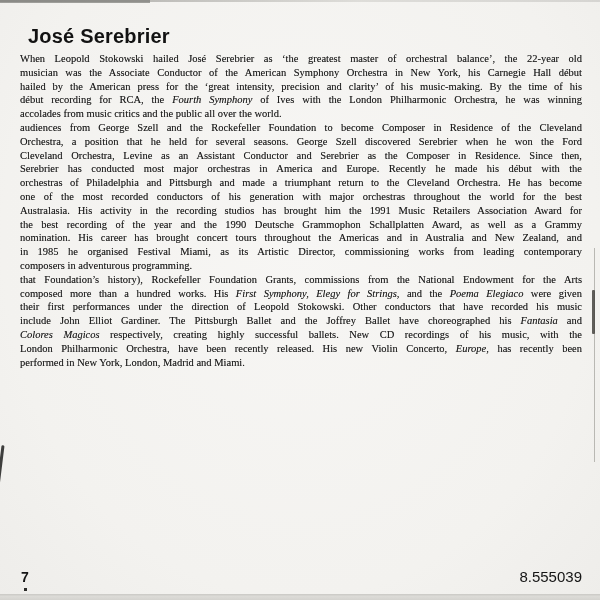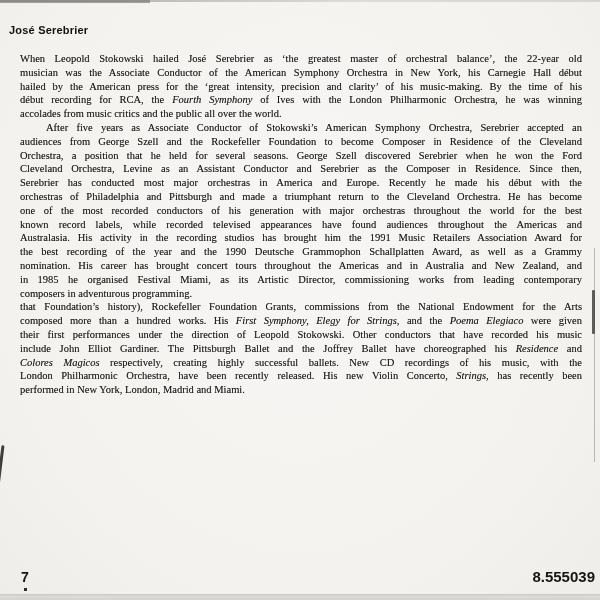--- a/index.html
+++ b/index.html
@@ -5,43 +5,43 @@
   html,body{margin:0;padding:0;}
   .page{
     position:relative;
     width:600px;height:600px;
     background:#f5f4f1;
     background-image:radial-gradient(ellipse at 50% 40%, #f7f6f4 0%, #f3f2ef 70%, #eeedea 100%);
     overflow:hidden;
     font-family:"Liberation Serif", serif;
   }
   .page-title{
-    position:absolute;left:9px;top:16px;
+    position:absolute;left:28px;top:16px;
     font-family:"Liberation Sans", sans-serif;
-    font-weight:bold;font-size:11px;line-height:15px;
+    font-weight:bold;font-size:20px;line-height:15px;
     color:#121212;letter-spacing:.2px;
   }
   .body-text{
     position:absolute;left:20px;top:52px;width:562px;
     font-size:10.5px;line-height:13.8px;color:#1a1a1a;
     text-shadow:0 0 .3px rgba(20,20,20,.45);
   }
   .line{text-align:justify;text-align-last:justify;}
   .line.lastline{text-align-last:left;}
   .line.indent{text-indent:26px;}
   .line em{}
   .footer-page{
     position:absolute;left:21px;top:570px;
     font-family:"Liberation Sans", sans-serif;
     font-weight:bold;font-size:14px;line-height:14px;color:#151515;
   }
   .footer-catalog{
-    position:absolute;right:5px;top:569px;
+    position:absolute;right:18px;top:569px;
     font-family:"Liberation Sans", sans-serif;
-    font-weight:bold;font-size:15px;line-height:15px;color:#151515;
+    font-weight:normal;font-size:15px;line-height:15px;color:#151515;
   }
   
   .edge-top{position:absolute;left:0;top:0;width:600px;height:2px;
     background:linear-gradient(90deg,#8f8f8b 0%,#b6b5b1 30%,#d8d7d3 60%,#cfcecb 100%);opacity:.8;}
   .edge-top-left{position:absolute;left:0;top:0;width:150px;height:3px;background:#82827e;opacity:.75;}
   .edge-bottom{position:absolute;left:0;top:594px;width:600px;height:6px;
     background:linear-gradient(180deg,#c9c8c4 0%,#dcdbd7 40%,#d4d3cf 100%);}
   .scratch-left{position:absolute;left:-1px;top:445px;width:3px;height:42px;
     background:#1f1f1d;border-radius:2px;transform:rotate(7deg);opacity:.85;}
   .line-right{position:absolute;left:594px;top:248px;width:1px;height:214px;background:#b3b1ac;opacity:.9;}
@@ -57,39 +57,37 @@
   <div class="edge-top-left"></div>
 
   <h1 class="page-title">José Serebrier</h1>
 
   <div class="body-text">
       <div class="line"><span>When Leopold Stokowski hailed José Serebrier as ‘the greatest master of orchestral balance’, the 22-year old</span></div>
       <div class="line"><span>musician was the Associate Conductor of the American Symphony Orchestra in New York, his Carnegie Hall début</span></div>
       <div class="line"><span>hailed by the American press for the ‘great intensity, precision and clarity’ of his music-making. By the time of his</span></div>
       <div class="line"><span>début recording for RCA, the </span><em>Fourth Symphony</em><span> of Ives with the London Philharmonic Orchestra, he was winning</span></div>
       <div class="line lastline"><span>accolades from music critics and the public all over the world.</span></div>
-      <div class="line indent"><span>After five years as Associate Conductor of Stokowski’s American Symphony Orchestra, Serebrier accepted an</span></div>
       <div class="line"><span>audiences from George Szell and the Rockefeller Foundation to become Composer in Residence of the Cleveland</span></div>
       <div class="line"><span>Orchestra, a position that he held for several seasons. George Szell discovered Serebrier when he won the Ford</span></div>
       <div class="line"><span>Cleveland Orchestra, Levine as an Assistant Conductor and Serebrier as the Composer in Residence. Since then,</span></div>
       <div class="line"><span>Serebrier has conducted most major orchestras in America and Europe. Recently he made his début with the</span></div>
       <div class="line"><span>orchestras of Philadelphia and Pittsburgh and made a triumphant return to the Cleveland Orchestra. He has become</span></div>
       <div class="line"><span>one of the most recorded conductors of his generation with major orchestras throughout the world for the best</span></div>
-      <div class="line"><span>known record labels, while recorded televised appearances have found audiences throughout the Americas and</span></div>
       <div class="line"><span>Australasia. His activity in the recording studios has brought him the 1991 Music Retailers Association Award for</span></div>
       <div class="line"><span>the best recording of the year and the 1990 Deutsche Grammophon Schallplatten Award, as well as a Grammy</span></div>
       <div class="line"><span>nomination. His career has brought concert tours throughout the Americas and in Australia and New Zealand, and</span></div>
       <div class="line"><span>in 1985 he organised Festival Miami, as its Artistic Director, commissioning works from leading contemporary</span></div>
       <div class="line lastline"><span>composers in adventurous programming.</span></div>
       <div class="line"><span>that Foundation’s history), Rockefeller Foundation Grants, commissions from the National Endowment for the Arts</span></div>
       <div class="line"><span>composed more than a hundred works. His </span><em>First Symphony, Elegy for Strings,</em><span> and the </span><em>Poema Elegiaco</em><span> were given</span></div>
       <div class="line"><span>their first performances under the direction of Leopold Stokowski. Other conductors that have recorded his music</span></div>
-      <div class="line"><span>include John Elliot Gardiner. The Pittsburgh Ballet and the Joffrey Ballet have choreographed his </span><em>Residence</em><span> and</span></div>
+      <div class="line"><span>include John Elliot Gardiner. The Pittsburgh Ballet and the Joffrey Ballet have choreographed his </span><em>Fantasia</em><span> and</span></div>
       <div class="line"><em>Colores Magicos</em><span> respectively, creating highly successful ballets. New CD recordings of his music, with the</span></div>
-      <div class="line"><span>London Philharmonic Orchestra, have been recently released. His new Violin Concerto, </span><em>Strings</em><span>, has recently been</span></div>
+      <div class="line"><span>London Philharmonic Orchestra, have been recently released. His new Violin Concerto, </span><em>Europe</em><span>, has recently been</span></div>
       <div class="line lastline"><span>performed in New York, London, Madrid and Miami.</span></div>
     </div>
 
   <div class="scratch-left"></div>
   <div class="line-right"></div>
   <div class="line-right-dark"></div>
   <div class="speck-bottom"></div>
 
   <div class="footer-page">7</div>
   <div class="footer-catalog">8.555039</div>

